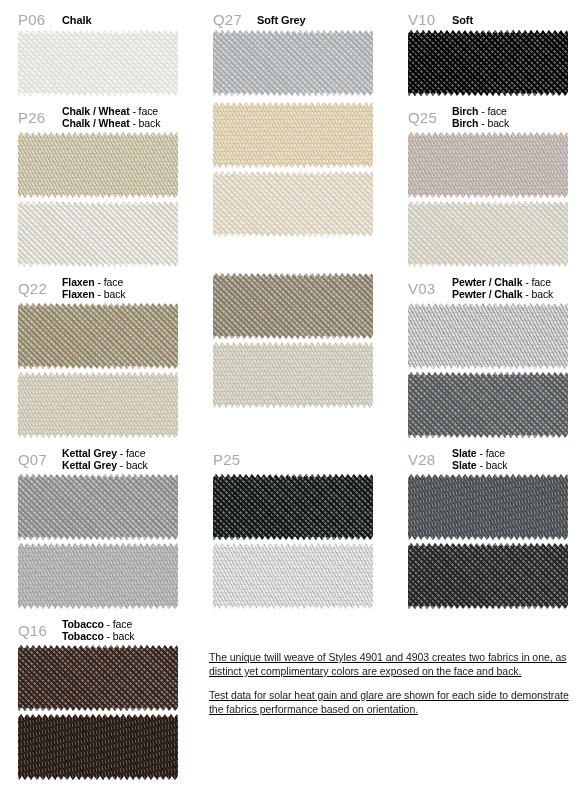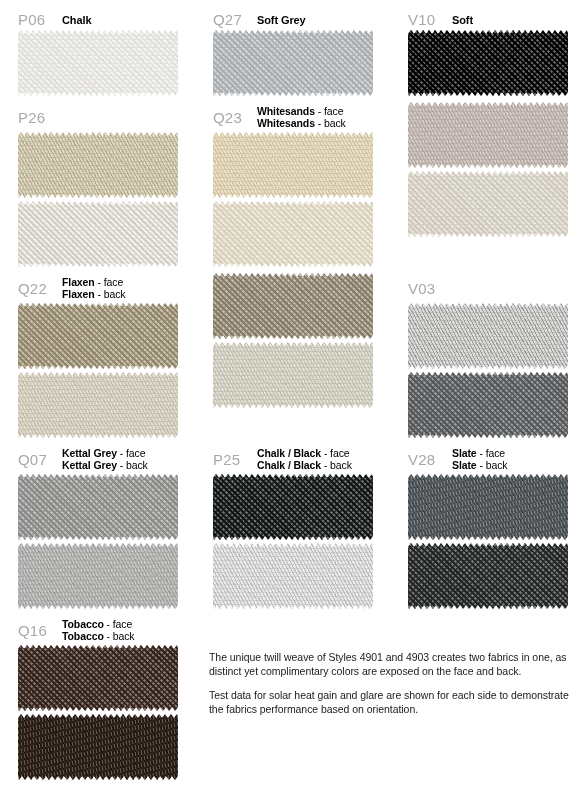--- a/index.html
+++ b/index.html
@@ -143,20 +143,21 @@
   .fab-single { height: 66px; }
   .fab-face   { height: 66px; }
   .fab-back   { height: 66px; margin-top: 3px; }
 
   
   .desc {
     position: absolute;
     left: 209px;
     top: 650px;
     width: 370px;
+    text-decoration: underline;
   }
   .desc p {
     margin: 0 0 10px 0;
     font-size: 10.5px;
     line-height: 14px;
     color: #1a1a1a;
     letter-spacing: -0.05px;
   }
   .desc p:last-child { margin-bottom: 16px; }
 </style>
@@ -194,40 +195,44 @@
             <span class="nameline"><span class="nm">Soft</span></span>
           </span>
         </div>
         <div class="swatch-wrap">
           <div class="fabric fab-single bottomzig" style="background: repeating-linear-gradient(45deg, rgb(0, 0, 0) 0px, rgb(0, 0, 0) 2px, transparent 2px, transparent 4px), repeating-linear-gradient(-45deg, rgba(255, 255, 255, 0.3) 0px, rgba(255, 255, 255, 0.3) 2px, transparent 2px, transparent 4px), repeating-linear-gradient(0deg, rgba(0, 0, 0, 0.08) 0px, rgba(0, 0, 0, 0.08) 1px, transparent 1px, transparent 4px), linear-gradient(rgb(28, 28, 26), rgb(28, 28, 26));"></div>
         </div>
       </div>
       <div class="cell">
         <div class="label-row">
           <span class="code">P26</span>
+          <span class="names">
+            <span class="nameline"><span class="nm">Chalk / Wheat</span> <span class="sd">- face</span></span>
+            <span class="nameline"><span class="nm">Chalk / Wheat</span> <span class="sd">- back</span></span>
+          </span>
         </div>
         <div class="swatch-wrap">
           <div class="fabric fab-face bottomzig" style="background: repeating-linear-gradient(62deg, rgb(182, 171, 139) 0px, rgb(182, 171, 139) 1px, transparent 1px, transparent 3px), repeating-linear-gradient(0deg, rgba(0, 0, 0, 0.1) 0px, rgba(0, 0, 0, 0.1) 1px, transparent 1px, transparent 4px), repeating-linear-gradient(90deg, rgba(255, 255, 255, 0.22) 0px, rgba(255, 255, 255, 0.22) 1px, transparent 1px, transparent 3px), linear-gradient(rgb(217, 210, 187), rgb(217, 210, 187));"></div>
           <div class="fabric fab-back bottomzig" style="background: repeating-linear-gradient(45deg, rgb(210, 206, 194) 0px, rgb(210, 206, 194) 2px, transparent 2px, transparent 4px), repeating-linear-gradient(-45deg, rgba(255, 255, 255, 0.3) 0px, rgba(255, 255, 255, 0.3) 2px, transparent 2px, transparent 4px), repeating-linear-gradient(0deg, rgba(0, 0, 0, 0.08) 0px, rgba(0, 0, 0, 0.08) 1px, transparent 1px, transparent 4px), linear-gradient(rgb(239, 238, 233), rgb(239, 238, 233));"></div>
         </div>
       </div>
       <div class="cell">
-        <div class="label-row">
-          <span class="code">Q23</span>
-          <span class="names">
-            <span class="nameline"><span class="nm">Whitesands</span> <span class="sd">- face</span></span>
-            <span class="nameline"><span class="nm">Whitesands</span> <span class="sd">- back</span></span>
-          </span>
-        </div>
         <div class="swatch-wrap">
           <div class="fabric fab-face bottomzig" style="background: repeating-linear-gradient(62deg, rgb(210, 193, 154) 0px, rgb(210, 193, 154) 1px, transparent 1px, transparent 3px), repeating-linear-gradient(0deg, rgba(0, 0, 0, 0.1) 0px, rgba(0, 0, 0, 0.1) 1px, transparent 1px, transparent 4px), repeating-linear-gradient(90deg, rgba(255, 255, 255, 0.22) 0px, rgba(255, 255, 255, 0.22) 1px, transparent 1px, transparent 3px), linear-gradient(rgb(232, 221, 194), rgb(232, 221, 194));"></div>
           <div class="fabric fab-back bottomzig" style="background: repeating-linear-gradient(45deg, rgb(216, 208, 187) 0px, rgb(216, 208, 187) 2px, transparent 2px, transparent 4px), repeating-linear-gradient(-45deg, rgba(255, 255, 255, 0.3) 0px, rgba(255, 255, 255, 0.3) 2px, transparent 2px, transparent 4px), repeating-linear-gradient(0deg, rgba(0, 0, 0, 0.08) 0px, rgba(0, 0, 0, 0.08) 1px, transparent 1px, transparent 4px), linear-gradient(rgb(236, 230, 215), rgb(236, 230, 215));"></div>
         </div>
       </div>
       <div class="cell">
+        <div class="label-row">
+          <span class="code">Q25</span>
+          <span class="names">
+            <span class="nameline"><span class="nm">Birch</span> <span class="sd">- face</span></span>
+            <span class="nameline"><span class="nm">Birch</span> <span class="sd">- back</span></span>
+          </span>
+        </div>
         <div class="swatch-wrap">
           <div class="fabric fab-face bottomzig" style="background: repeating-linear-gradient(62deg, rgb(178, 164, 158) 0px, rgb(178, 164, 158) 1px, transparent 1px, transparent 3px), repeating-linear-gradient(0deg, rgba(0, 0, 0, 0.1) 0px, rgba(0, 0, 0, 0.1) 1px, transparent 1px, transparent 4px), repeating-linear-gradient(90deg, rgba(255, 255, 255, 0.22) 0px, rgba(255, 255, 255, 0.22) 1px, transparent 1px, transparent 3px), linear-gradient(rgb(205, 194, 189), rgb(205, 194, 189));"></div>
           <div class="fabric fab-back bottomzig" style="background: repeating-linear-gradient(45deg, rgb(207, 202, 187) 0px, rgb(207, 202, 187) 2px, transparent 2px, transparent 4px), repeating-linear-gradient(-45deg, rgba(255, 255, 255, 0.3) 0px, rgba(255, 255, 255, 0.3) 2px, transparent 2px, transparent 4px), repeating-linear-gradient(0deg, rgba(0, 0, 0, 0.08) 0px, rgba(0, 0, 0, 0.08) 1px, transparent 1px, transparent 4px), linear-gradient(rgb(227, 224, 214), rgb(227, 224, 214));"></div>
         </div>
       </div>
       <div class="cell">
         <div class="label-row">
           <span class="code">Q22</span>
           <span class="names">
             <span class="nameline"><span class="nm">Flaxen</span> <span class="sd">- face</span></span>
@@ -241,20 +246,24 @@
       </div>
       <div class="cell">
         <div class="swatch-wrap">
           <div class="fabric fab-face bottomzig" style="background: repeating-linear-gradient(45deg, rgb(134, 124, 105) 0px, rgb(134, 124, 105) 2px, transparent 2px, transparent 4px), repeating-linear-gradient(-45deg, rgba(255, 255, 255, 0.3) 0px, rgba(255, 255, 255, 0.3) 2px, transparent 2px, transparent 4px), repeating-linear-gradient(0deg, rgba(0, 0, 0, 0.08) 0px, rgba(0, 0, 0, 0.08) 1px, transparent 1px, transparent 4px), linear-gradient(rgb(168, 158, 139), rgb(168, 158, 139));"></div>
           <div class="fabric fab-back bottomzig" style="background: repeating-linear-gradient(62deg, rgb(194, 189, 173) 0px, rgb(194, 189, 173) 1px, transparent 1px, transparent 3px), repeating-linear-gradient(0deg, rgba(0, 0, 0, 0.1) 0px, rgba(0, 0, 0, 0.1) 1px, transparent 1px, transparent 4px), repeating-linear-gradient(90deg, rgba(255, 255, 255, 0.22) 0px, rgba(255, 255, 255, 0.22) 1px, transparent 1px, transparent 3px), linear-gradient(rgb(220, 217, 205), rgb(220, 217, 205));"></div>
         </div>
       </div>
       <div class="cell">
         <div class="label-row">
           <span class="code">V03</span>
+          <span class="names">
+            <span class="nameline"><span class="nm">Pewter / Chalk</span> <span class="sd">- face</span></span>
+            <span class="nameline"><span class="nm">Pewter / Chalk</span> <span class="sd">- back</span></span>
+          </span>
         </div>
         <div class="swatch-wrap">
           <div class="fabric fab-face bottomzig" style="background: repeating-linear-gradient(62deg, rgb(156, 158, 156) 0px, rgb(156, 158, 156) 1px, transparent 1px, transparent 3px), repeating-linear-gradient(0deg, rgba(0, 0, 0, 0.1) 0px, rgba(0, 0, 0, 0.1) 1px, transparent 1px, transparent 4px), repeating-linear-gradient(90deg, rgba(255, 255, 255, 0.22) 0px, rgba(255, 255, 255, 0.22) 1px, transparent 1px, transparent 3px), linear-gradient(rgb(216, 217, 214), rgb(216, 217, 214));"></div>
           <div class="fabric fab-back bottomzig" style="background: repeating-linear-gradient(45deg, rgb(85, 88, 90) 0px, rgb(85, 88, 90) 2px, transparent 2px, transparent 4px), repeating-linear-gradient(-45deg, rgba(255, 255, 255, 0.3) 0px, rgba(255, 255, 255, 0.3) 2px, transparent 2px, transparent 4px), repeating-linear-gradient(0deg, rgba(0, 0, 0, 0.08) 0px, rgba(0, 0, 0, 0.08) 1px, transparent 1px, transparent 4px), linear-gradient(rgb(111, 114, 115), rgb(111, 114, 115));"></div>
         </div>
       </div>
       <div class="cell">
         <div class="label-row">
           <span class="code">Q07</span>
           <span class="names">
@@ -263,24 +272,20 @@
           </span>
         </div>
         <div class="swatch-wrap">
           <div class="fabric fab-face bottomzig" style="background: repeating-linear-gradient(45deg, rgb(138, 138, 136) 0px, rgb(138, 138, 136) 2px, transparent 2px, transparent 4px), repeating-linear-gradient(-45deg, rgba(255, 255, 255, 0.3) 0px, rgba(255, 255, 255, 0.3) 2px, transparent 2px, transparent 4px), repeating-linear-gradient(0deg, rgba(0, 0, 0, 0.08) 0px, rgba(0, 0, 0, 0.08) 1px, transparent 1px, transparent 4px), linear-gradient(rgb(167, 167, 165), rgb(167, 167, 165));"></div>
           <div class="fabric fab-back bottomzig" style="background: repeating-linear-gradient(62deg, rgb(158, 158, 156) 0px, rgb(158, 158, 156) 1px, transparent 1px, transparent 3px), repeating-linear-gradient(0deg, rgba(0, 0, 0, 0.1) 0px, rgba(0, 0, 0, 0.1) 1px, transparent 1px, transparent 4px), repeating-linear-gradient(90deg, rgba(255, 255, 255, 0.22) 0px, rgba(255, 255, 255, 0.22) 1px, transparent 1px, transparent 3px), linear-gradient(rgb(189, 189, 187), rgb(189, 189, 187));"></div>
         </div>
       </div>
       <div class="cell">
         <div class="label-row">
           <span class="code">P25</span>
-          <span class="names">
-            <span class="nameline"><span class="nm">Chalk / Black</span> <span class="sd">- face</span></span>
-            <span class="nameline"><span class="nm">Chalk / Black</span> <span class="sd">- back</span></span>
-          </span>
         </div>
         <div class="swatch-wrap">
           <div class="fabric fab-face bottomzig" style="background: repeating-linear-gradient(45deg, rgb(18, 23, 21) 0px, rgb(18, 23, 21) 2px, transparent 2px, transparent 4px), repeating-linear-gradient(-45deg, rgba(255, 255, 255, 0.3) 0px, rgba(255, 255, 255, 0.3) 2px, transparent 2px, transparent 4px), repeating-linear-gradient(0deg, rgba(0, 0, 0, 0.08) 0px, rgba(0, 0, 0, 0.08) 1px, transparent 1px, transparent 4px), linear-gradient(rgb(43, 51, 47), rgb(43, 51, 47));"></div>
           <div class="fabric fab-back bottomzig" style="background: repeating-linear-gradient(62deg, rgb(185, 188, 186) 0px, rgb(185, 188, 186) 1px, transparent 1px, transparent 3px), repeating-linear-gradient(0deg, rgba(0, 0, 0, 0.1) 0px, rgba(0, 0, 0, 0.1) 1px, transparent 1px, transparent 4px), repeating-linear-gradient(90deg, rgba(255, 255, 255, 0.22) 0px, rgba(255, 255, 255, 0.22) 1px, transparent 1px, transparent 3px), linear-gradient(rgb(231, 232, 230), rgb(231, 232, 230));"></div>
         </div>
       </div>
       <div class="cell">
         <div class="label-row">
           <span class="code">V28</span>
           <span class="names">

